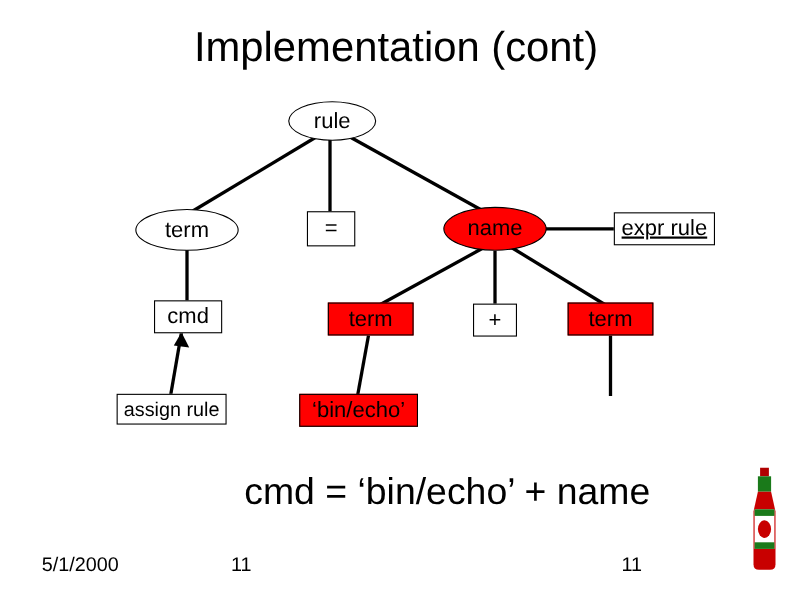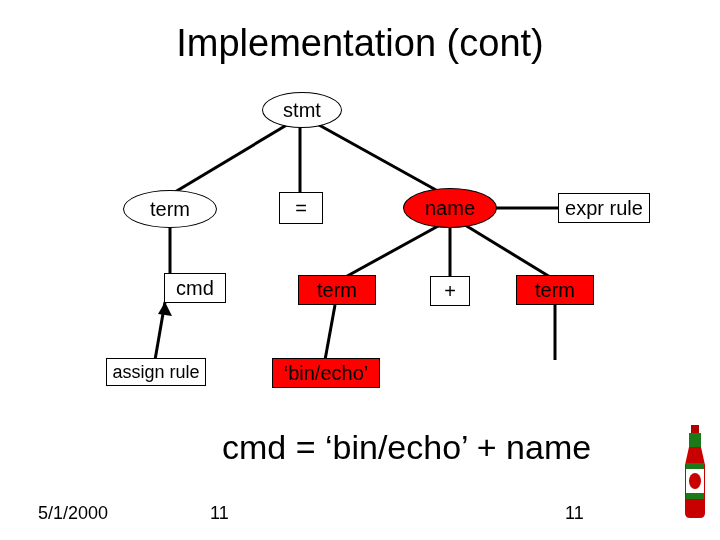--- a/index.html
+++ b/index.html
@@ -41,37 +41,37 @@
 
     <line x1="155" y1="360" x2="165" y2="302" stroke="#000" stroke-width="3"></line>
     <polygon points="165,302 158,314 172,316" fill="#000"></polygon>
 
     <line x1="335" y1="305" x2="325" y2="360" stroke="#000" stroke-width="3"></line>
 
     <line x1="555" y1="305" x2="555" y2="360" stroke="#000" stroke-width="3"></line>
   </svg>
 
   <div class="node ellipse" style="left:262px;top:92px;width:80px;height:36px;">
-      <span>stmt</span>
+      <span>rule</span>
     </div>
 
   <div class="node ellipse" style="left:123px;top:190px;width:94px;height:38px;">
       <span>term</span>
     </div>
   <div class="node rect" style="left:279px;top:192px;width:44px;height:32px;">
       <span>=</span>
     </div>
   <div class="node ellipse red-fill" style="left:403px;top:188px;width:94px;height:40px;">
       <span>name</span>
     </div>
-  <div class="node rect" style="left:558px;top:193px;width:92px;height:30px;">
+  <div class="node rect" style="left:558px;top:193px;width:92px;height:30px;text-decoration:underline;">
       <span>expr rule</span>
     </div>
 
-  <div class="node rect" style="left:140px;top:273px;width:62px;height:30px;margin-left:24px;">
+  <div class="node rect" style="left:140px;top:273px;width:62px;height:30px;">
       <span>cmd</span>
     </div>
   <div class="node rect red-fill" style="left:298px;top:275px;width:78px;height:30px;">
       <span>term</span>
     </div>
   <div class="node rect" style="left:430px;top:276px;width:40px;height:30px;">
       <span>+</span>
     </div>
   <div class="node rect red-fill" style="left:516px;top:275px;width:78px;height:30px;">
       <span>term</span>

